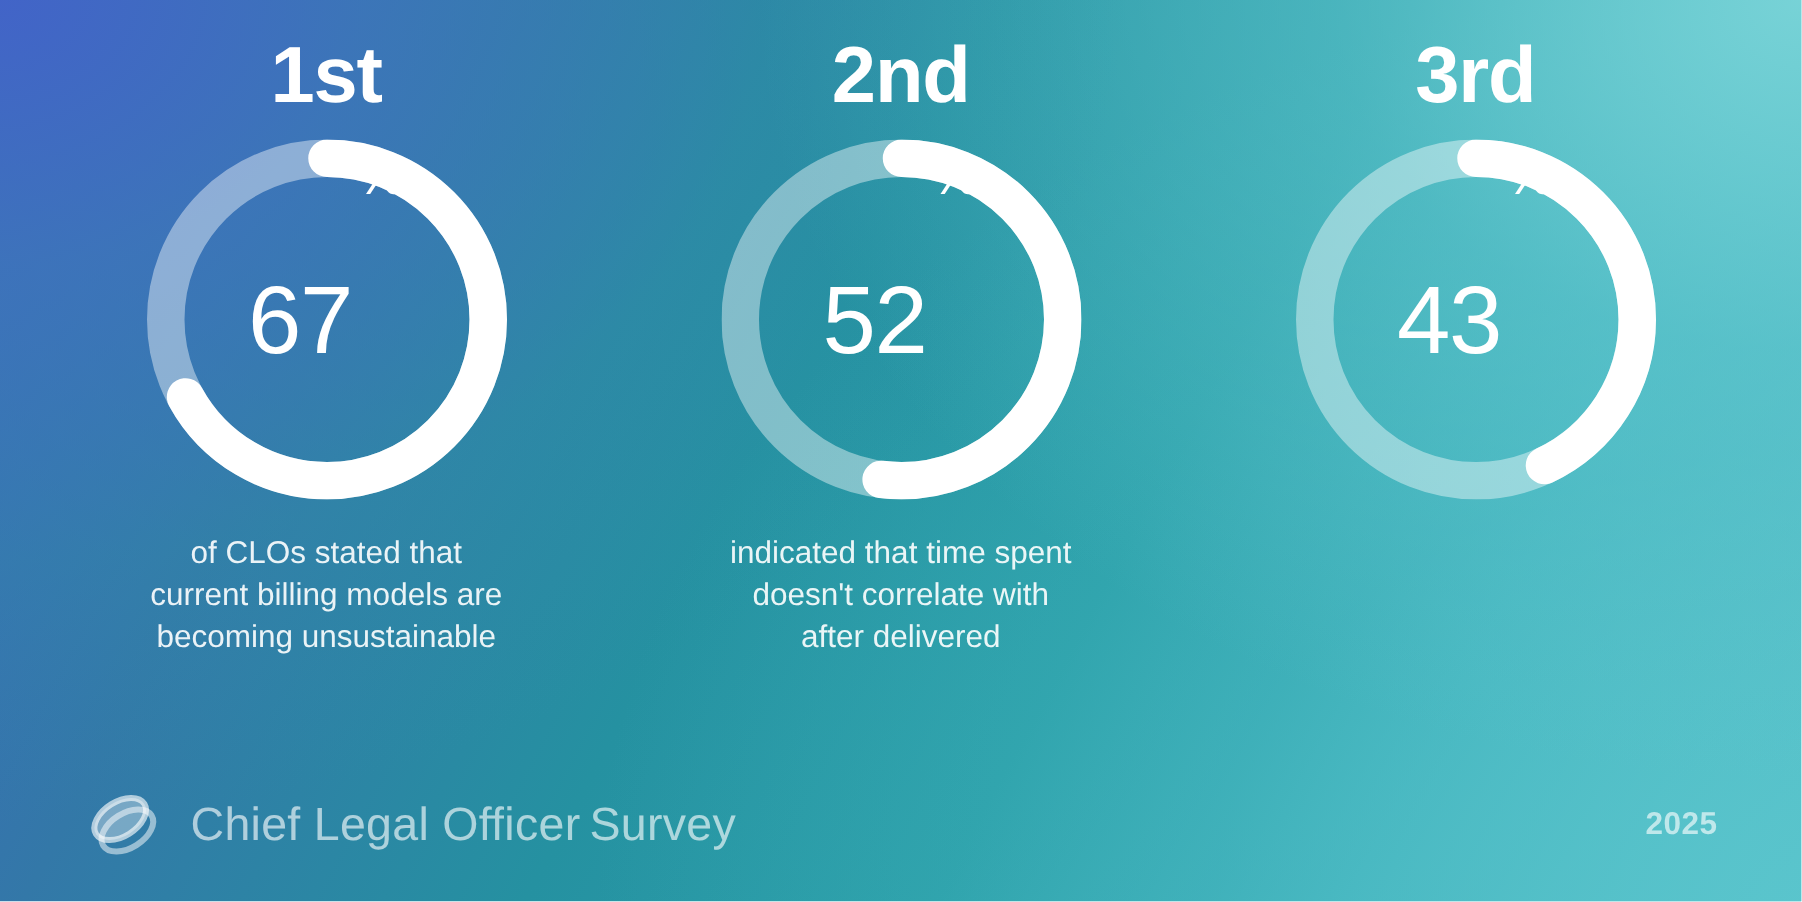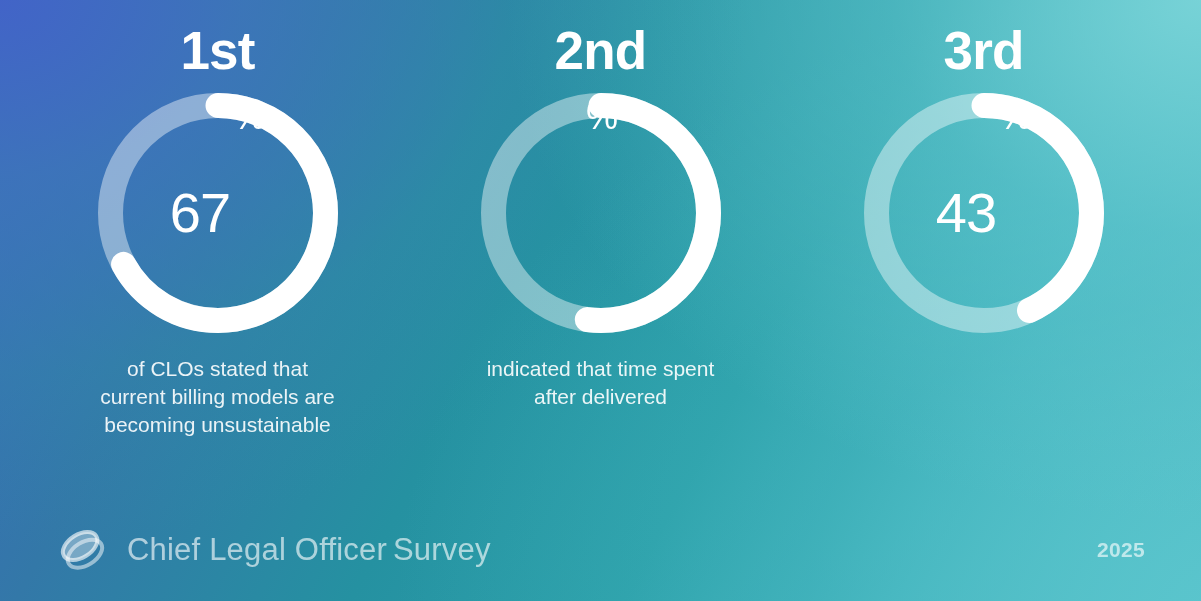--- a/index.html
+++ b/index.html
@@ -103,21 +103,21 @@
     left: 0;
     top: 0;
     width: 240px;
     height: 240px;
     display: flex;
     align-items: center;
     justify-content: center;
   }
 
   .pct-number {
-    font-size: 56px;
+    font-size: 64px;
     font-weight: 300;
     color: #ffffff;
     line-height: 1;
     letter-spacing: -1px;
   }
 
   .pct-symbol {
     font-size: 36px;
     font-weight: 300;
     color: #ffffff;
@@ -221,26 +221,28 @@
 
     <div class="card">
       <div class="rank">2nd</div>
 
       <div class="donut-wrap">
         <svg width="240" height="240" viewBox="0 0 240 240">
           <circle class="donut-track" cx="120" cy="120" r="107.5"></circle>
           <circle class="donut-value" cx="120" cy="120" r="107.5" transform="rotate(-90 120 120)" stroke-dasharray="351.2300586713389 324.2123618504666" stroke-dashoffset="0"></circle>
         </svg>
         <div class="donut-center">
+          <span class="pct-number">52</span>
           <span class="pct-symbol">%</span>
         </div>
       </div>
 
       <div class="caption">
         <span class="cap-line">indicated that time spent</span>
+        <span class="cap-line">doesn't correlate with</span>
         <span class="cap-line">after delivered</span>
       </div>
     </div>
 
     <div class="card">
       <div class="rank">3rd</div>
 
       <div class="donut-wrap">
         <svg width="240" height="240" viewBox="0 0 240 240">
           <circle class="donut-track" cx="120" cy="120" r="107.5"></circle>

